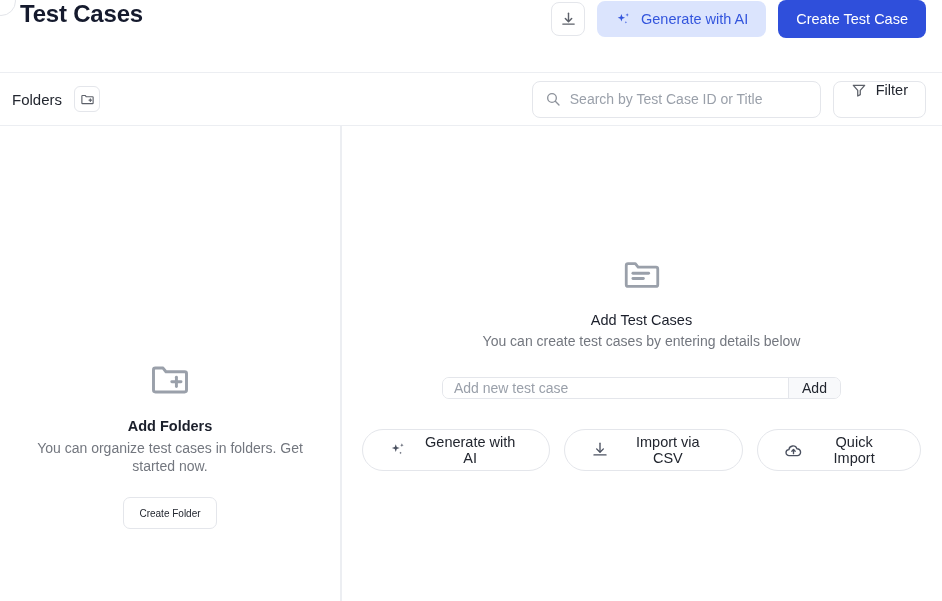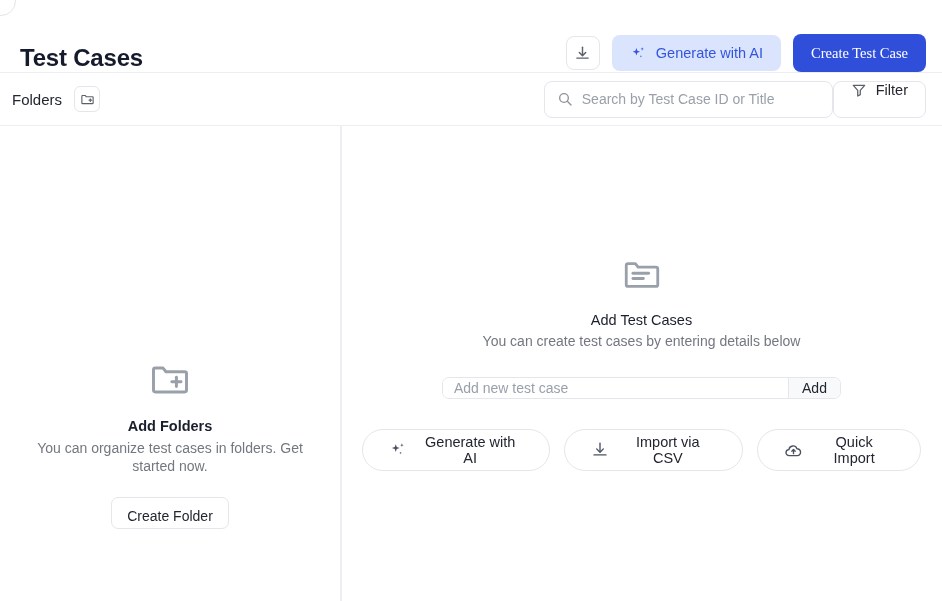--- a/index.html
+++ b/index.html
@@ -22,21 +22,21 @@
     border-radius: 50%;
     pointer-events: none;
   }
 
   
   .header {
     position: relative;
     height: 73px;
     border-bottom: 1px solid #eceef2;
     display: flex;
-    align-items: flex-end;
+    align-items: flex-start;
     padding: 0 16px 0 20px;
   }
   .page-title {
     font-size: 24px;
     font-weight: bold;
     letter-spacing: -0.2px;
     color: #151a2d;
   }
   .header-actions {
     margin-left: auto;
@@ -65,21 +65,21 @@
     cursor: pointer;
   }
   .btn-primary {
     height: 38px;
     background: #2f4fdb;
     color: #fff;
     border: none;
     border-radius: 8px;
     padding: 0 18px;
     font-size: 14.5px;
-    font-family: Liberation Serif, serif;
+    font-family: Liberation Sans, sans-serif;
     cursor: pointer;
   }
 
   
   .subbar {
     height: 53px;
     border-bottom: 1px solid #eceef2;
     display: flex;
     align-items: center;
     padding: 0 16px 0 12px;
@@ -94,20 +94,21 @@
     border: 1px solid #e4e6eb;
     border-radius: 6px;
     background: #fff;
     display: flex; align-items: center; justify-content: center;
     cursor: pointer;
   }
   .subbar-right {
     margin-left: auto;
     display: flex;
     align-items: center;
+    gap: 12px;
     padding-left: 40px;
   }
   .search-wrap {
     width: 289px; height: 37px;
     border: 1px solid #e4e6eb;
     border-radius: 8px;
     background: #fff;
     display: flex; align-items: center;
     padding: 0 12px;
     gap: 9px;
@@ -168,21 +169,21 @@
     line-height: 18px;
     margin-top: 5px;
   }
   .create-folder-btn {
     margin-top: 22px;
     height: 32px;
     border: 1px solid #e4e6eb;
     border-radius: 7px;
     background: #fff;
     padding: 10px 15px;
-    font-size: 14px;
+    font-size: 10px;
     font-family: "Liberation Sans", sans-serif;
     color: #22262f;
     cursor: pointer;
   }
 
   .right-pane {
     flex: 1;
     display: flex;
     justify-content: center;
   }

